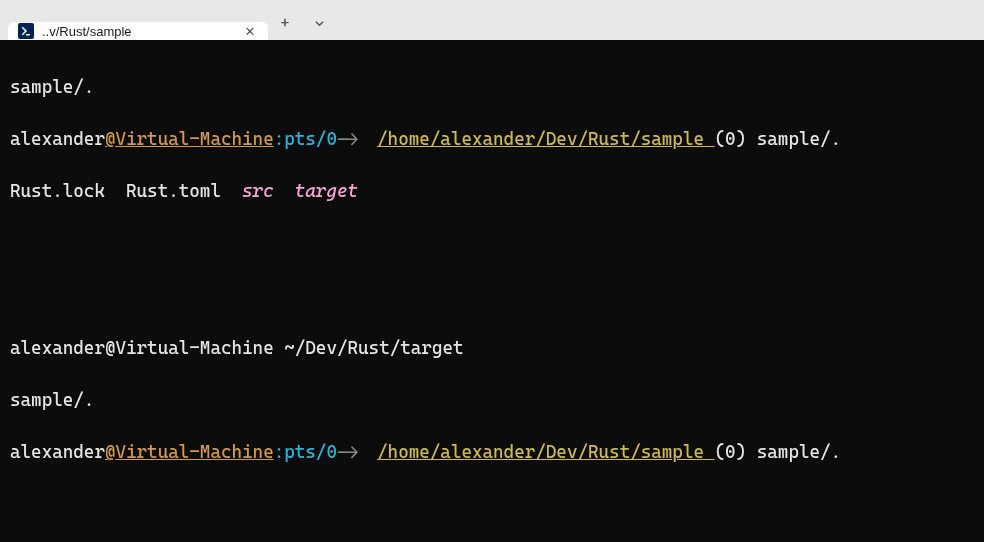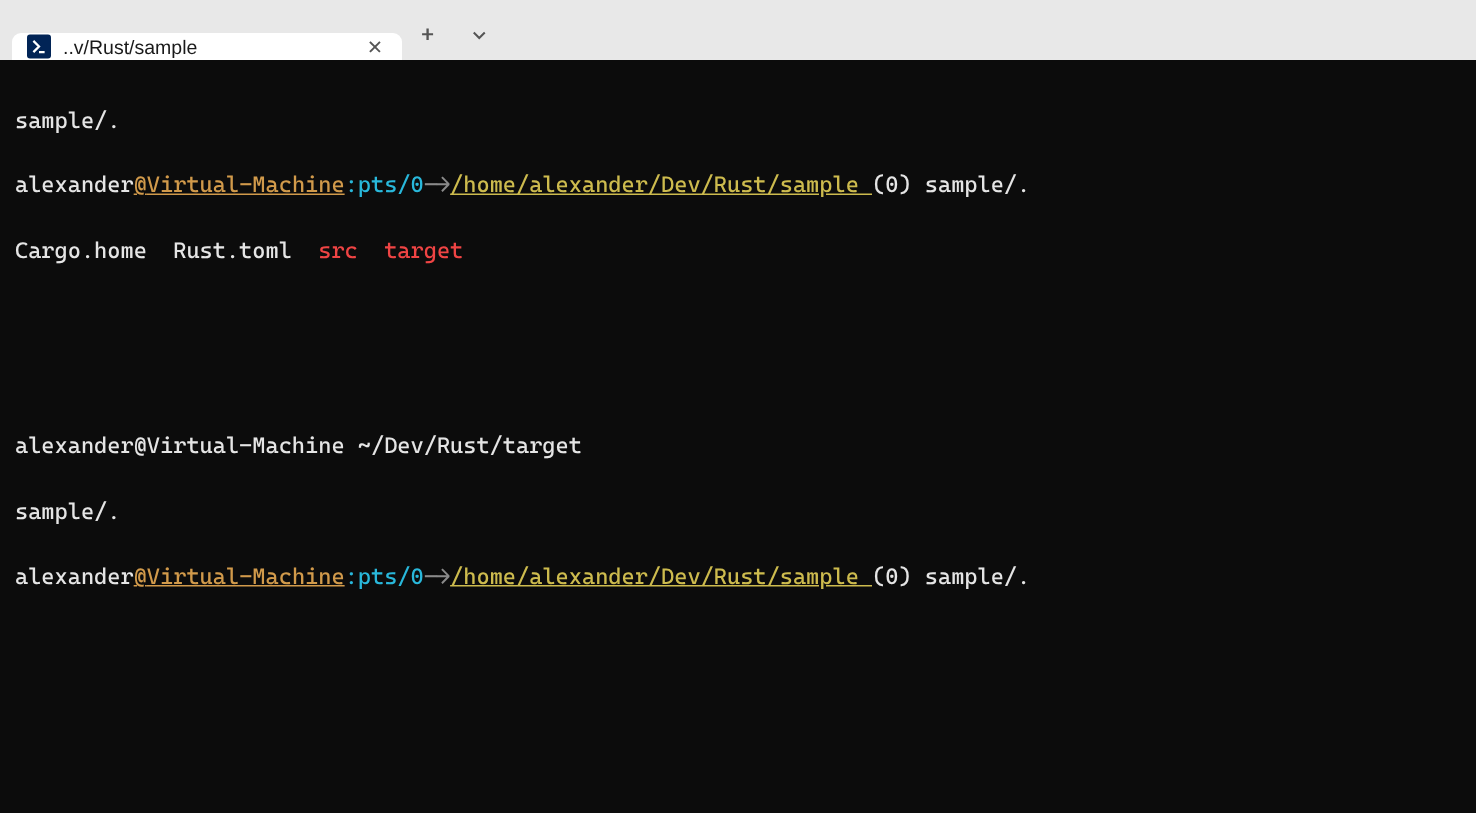--- a/index.html
+++ b/index.html
@@ -59,35 +59,35 @@
       display: flex;
       align-items: center;
       justify-content: center;
       color: #555;
       cursor: pointer;
       font-size: 15px;
     }
     .terminal {
       padding: 8px 10px;
       color: #cccccc;
-      font-size: 15px;
+      font-size: 18px;
       line-height: 1.45;
       background: #0c0c0c;
       height: calc(100% - 40px);
       white-space: pre;
       font-weight: 500;
     }
     .line { display: block; }
     .white { color: #e5e5e5; }
-    .blue { color: #ef4444; }
+    .blue { color: #f9a8d4; font-style: italic; }
     .cyan { color: #29b8db; }
     .gray { color: #8a8a8a; }
     .lightgray { color: #a0a0a0; }
     .orange { color: #d19a4b; text-decoration: underline; }
-    .yellow-ul { color: #cdbb4e; text-decoration: underline; }
+    .yellow-ul { color: #cdbb4e; text-decoration: underline; margin-left: 19px; }
   </style>
 </head>
 <body>
 
 <div class="titlebar">
   <div class="tab">
     <span class="tab-icon">
       <svg width="12" height="12" viewBox="0 0 16 16">
           <path d="M3 3 L8 8 L3 13" stroke="#fff" stroke-width="2" fill="none"></path>
           <line x1="8" y1="13" x2="13" y2="13" stroke="#fff" stroke-width="2"></line>
@@ -100,21 +100,21 @@
   <div class="tabbar-btn">
     <svg width="11" height="11" viewBox="0 0 12 12">
         <path d="M2 4 L6 8 L10 4" stroke="#555" stroke-width="1.5" fill="none"></path>
       </svg>
   </div>
 </div>
 
 <div class="terminal">
 <span class="line"><span class="white">sample/.</span></span>
 <span class="line"><span class="white">alexander</span><span class="orange">@</span><span class="orange">Virtual-Machine</span><span class="cyan">:</span><span class="cyan">pts/0</span><span class="gray">-&gt;</span><span class="yellow-ul">/home/alexander/Dev/Rust/sample </span><span class="white">(</span><span class="white">0</span><span class="white">)</span><span class="white"> sample/.</span></span>
-<span class="line"><span class="white">Cargo.home</span>  <span class="white">Rust.toml</span>  <span class="blue">src</span>  <span class="blue">target</span></span>
+<span class="line"><span class="white">Rust.lock</span>  <span class="white">Rust.toml</span>  <span class="blue">src</span>  <span class="blue">target</span></span>
 <span class="line"> </span>
 <span class="line"> </span>
 <span class="line"><span class="white">alexander@Virtual-Machine ~/Dev/Rust/target</span></span>
 <span class="line"><span class="white">sample/.</span></span>
 <span class="line"><span class="white">alexander</span><span class="orange">@</span><span class="orange">Virtual-Machine</span><span class="cyan">:</span><span class="cyan">pts/0</span><span class="gray">-&gt;</span><span class="yellow-ul">/home/alexander/Dev/Rust/sample </span><span class="white">(</span><span class="white">0</span><span class="white">)</span><span class="white"> sample/.</span></span>
 
 
 
 
 

